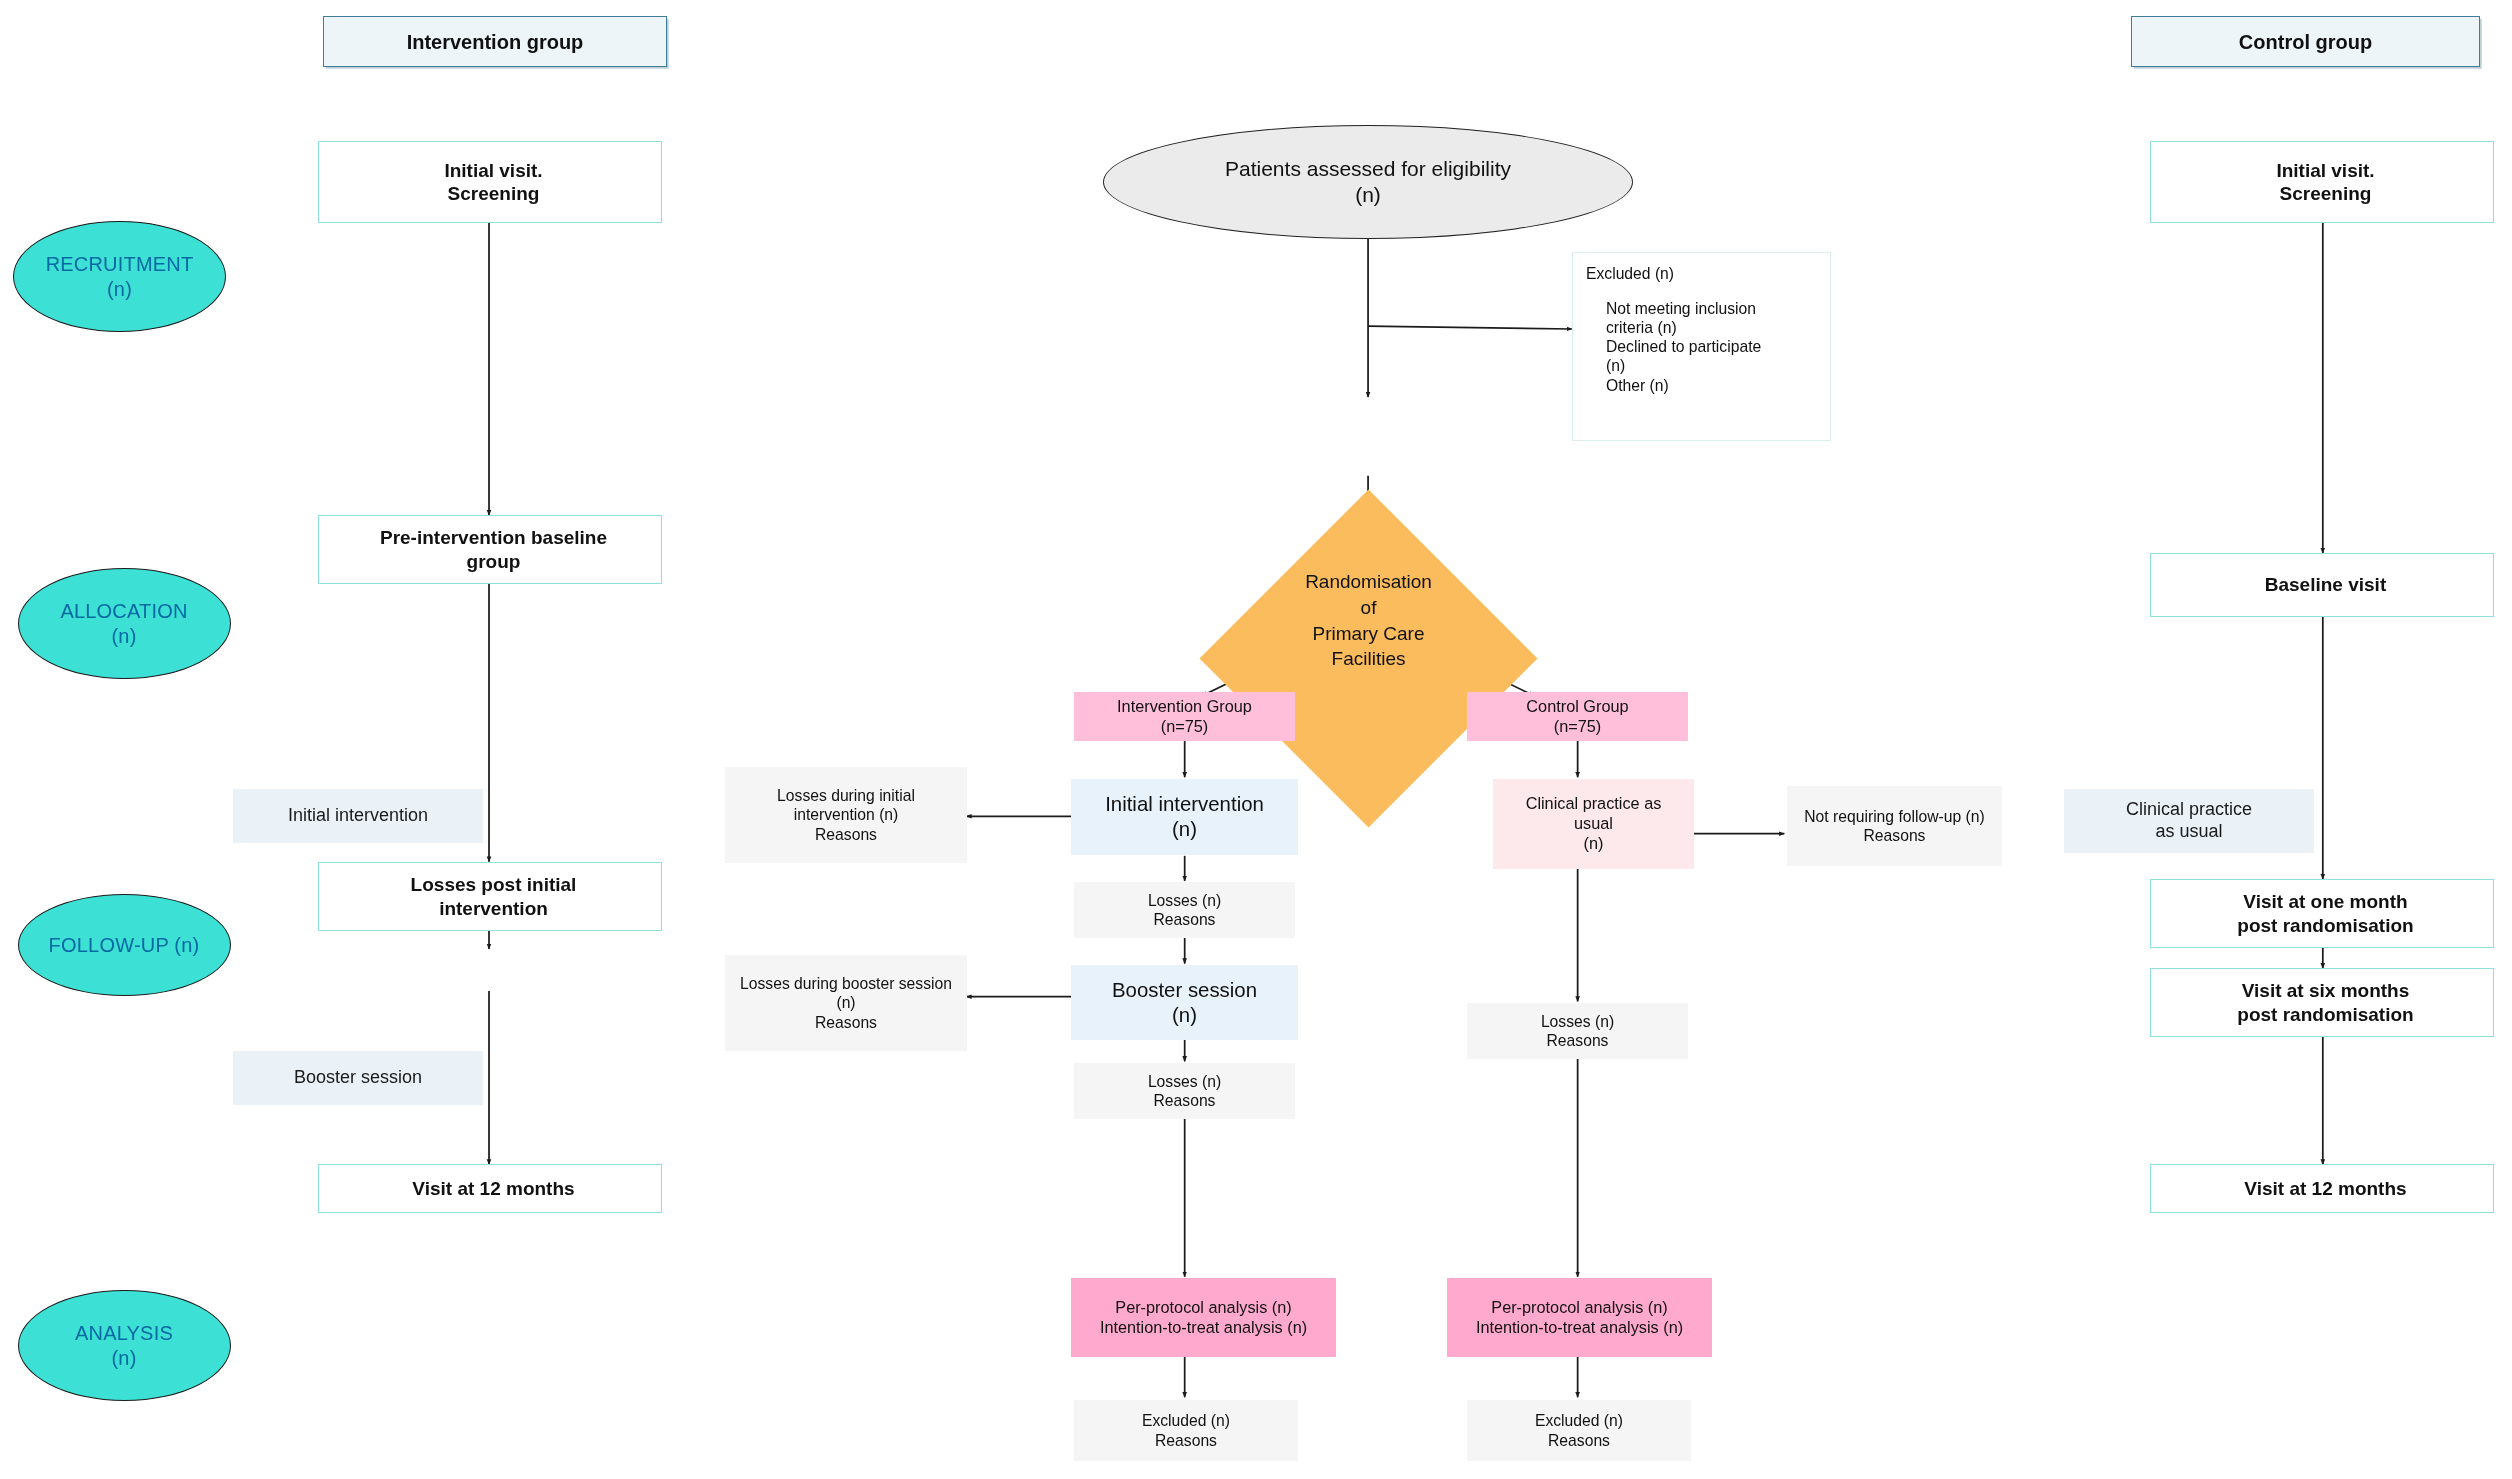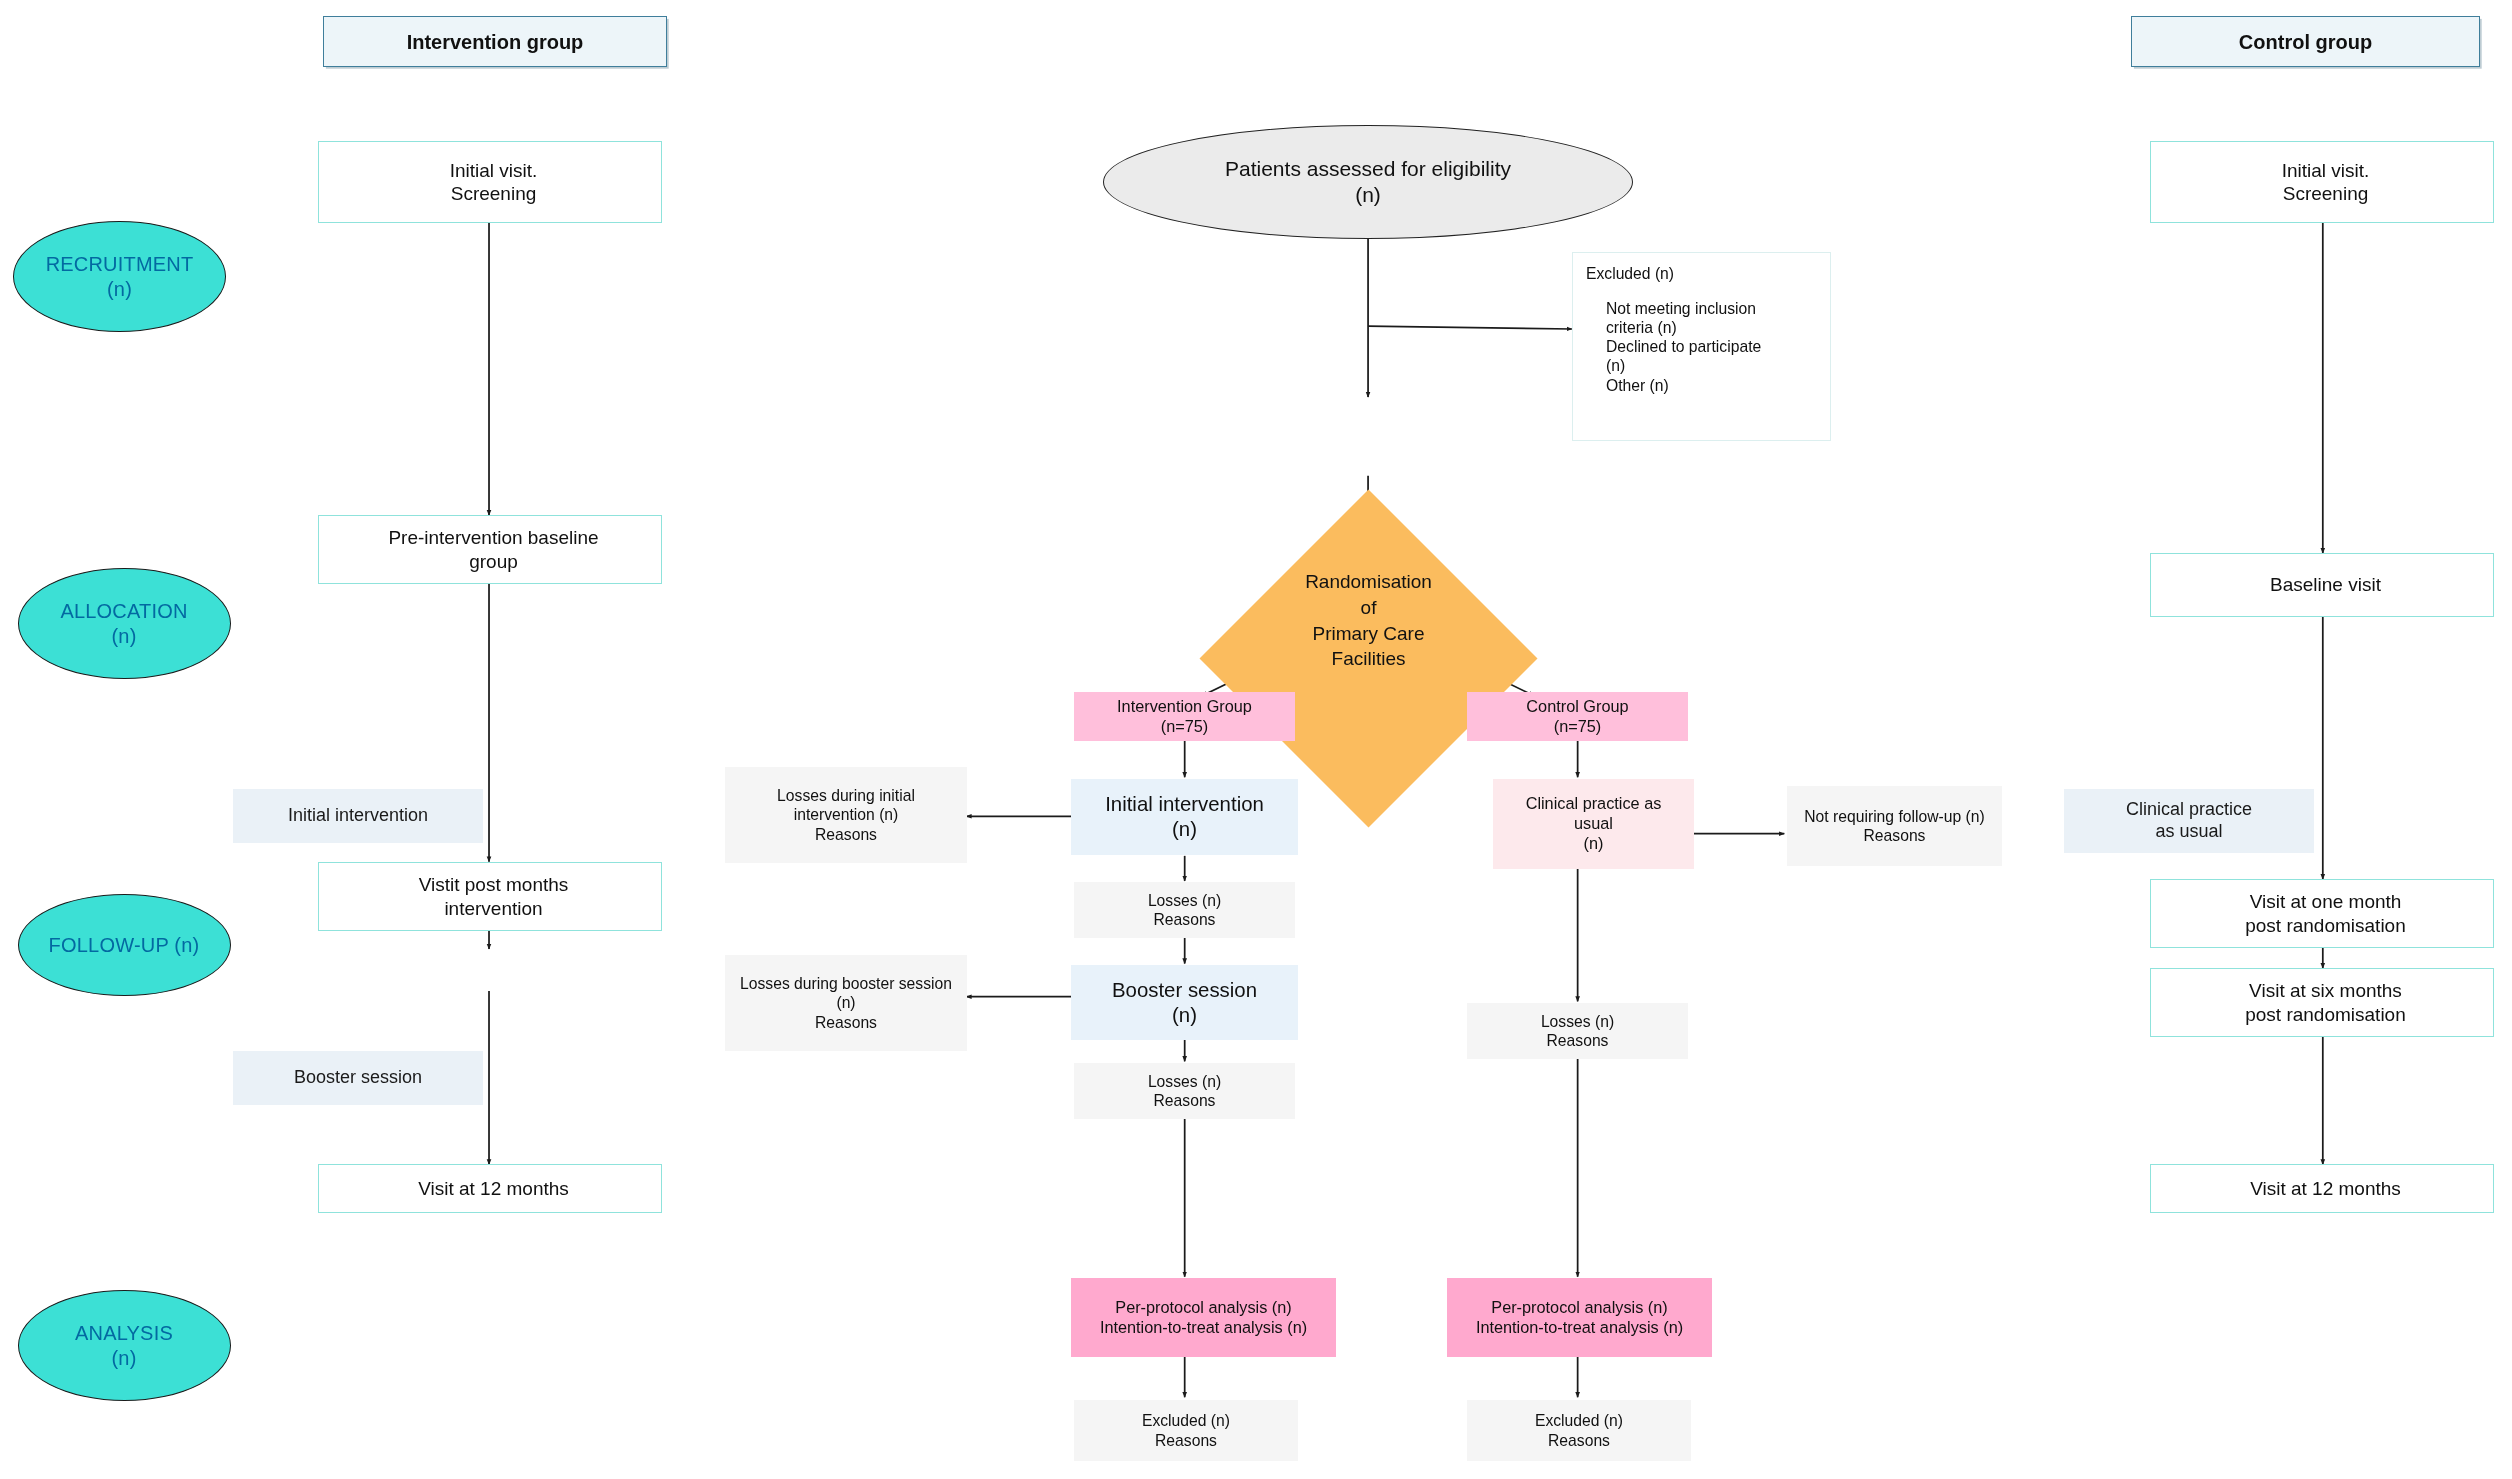--- a/index.html
+++ b/index.html
@@ -12,21 +12,21 @@
 
   
   .phase{border-radius:50%;background:#3CE0D5;border:1.2px solid #1b1b1b;
          font-size:20px;color:#0369a1;letter-spacing:0.2px;}
 
   
   .banner{background:#EDF5F9;border:1.7px solid #3F7E9B;font-weight:bold;font-size:20px;
           box-shadow:2.3px 2.3px 0 -0.6px rgba(70,110,130,.35);}
 
   
-  .visit{background:#ffffff;border:1.7px solid #8FE3DC;font-weight:normal;font-size:19px;padding-left:7px;}
+  .visit{background:#ffffff;border:1.7px solid #8FE3DC;font-weight:bold;font-size:19px;padding-left:7px;}
 
   
   .tag{background:#EAF1F7;border:none;font-size:18px;font-weight:normal;color:#1a1a1a;}
 
   
   .proc{background:#E8F2FA;border:none;font-size:20.4px;}
 
   
   .grey{background:#F5F5F5;border:none;font-size:15.7px;}
 
@@ -143,21 +143,21 @@
   <div class="node visit" style="left:318px;top:515px;width:344px;height:69px;flex-direction:column;">
     <span>Pre-intervention baseline</span>
     <span>group</span>
   </div>
 
   <div class="node tag" style="left:233px;top:789px;width:250px;height:54px;">
     <span>Initial intervention</span>
   </div>
 
   <div class="node visit" style="left:318px;top:862px;width:344px;height:69px;flex-direction:column;">
-    <span>Vistit post months</span>
+    <span>Losses post initial</span>
     <span>intervention</span>
   </div>
 
 
   <div class="node tag" style="left:233px;top:1051px;width:250px;height:54px;">
     <span>Booster session</span>
   </div>
 
   <div class="node visit" style="left:318px;top:1164px;width:344px;height:49px;">
     <span>Visit at 12 months</span>

